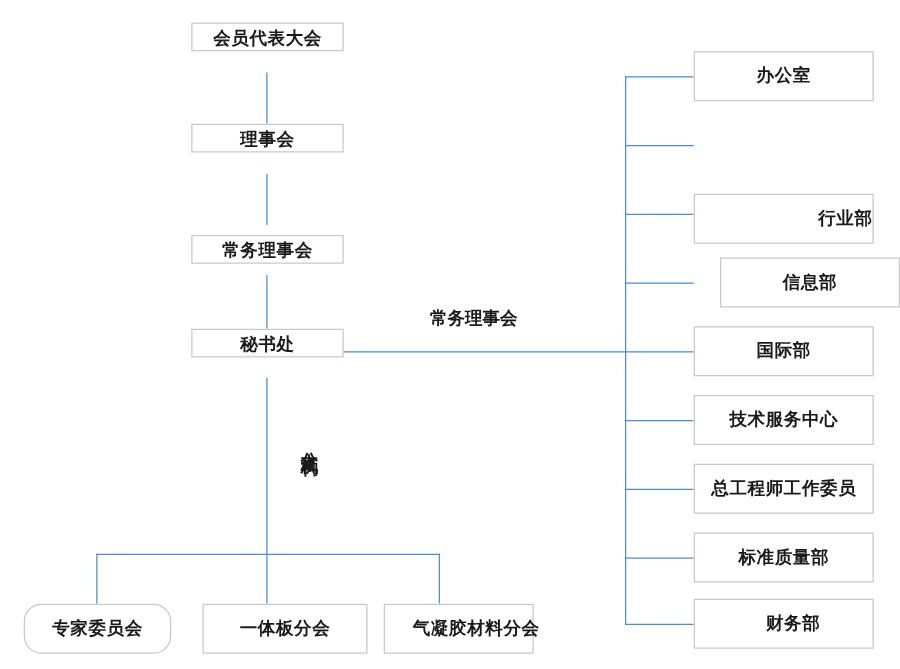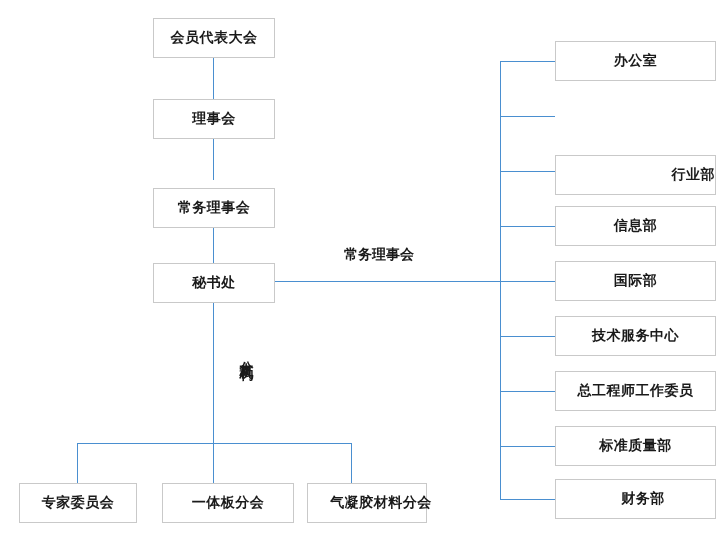--- a/index.html
+++ b/index.html
@@ -25,26 +25,27 @@
     display: flex;
     align-items: center;
     justify-content: center;
     color: #1a1a1a;
     font-weight: bold;
     letter-spacing: 0.5px;
     white-space: nowrap;
   }
   .node.spine {
     width: 122px;
-    height: 40px;
+    height: 23px;
     left: 153px;
     font-size: 14px;
+    align-items: flex-end;
   }
   .node.dept {
-    width: 161px;
+    width: 144px;
     height: 40px;
     left: 555px;
     font-size: 14px;
   }
   .node.branch {
     height: 40px;
     top: 483px;
     font-size: 14px;
   }
   .line {
@@ -122,21 +123,21 @@
 
   <div class="node dept" style="top:41px;">
     <span>办公室</span>
   </div>
 
 
   <div class="node dept" style="top:155px;justify-content:flex-end;">
     <span>行业部</span>
   </div>
 
-  <div class="node dept" style="top:206px;">
+  <div class="node dept" style="top:206px;margin-left:21px;">
     <span>信息部</span>
   </div>
 
   <div class="node dept" style="top:261px;">
     <span>国际部</span>
   </div>
 
   <div class="node dept" style="top:316px;">
     <span>技术服务中心</span>
   </div>
@@ -146,21 +147,21 @@
   </div>
 
   <div class="node dept" style="top:426px;">
     <span>标准质量部</span>
   </div>
 
   <div class="node dept" style="top:479px;padding-left:15px;">
     <span>财务部</span>
   </div>
 
-  <div class="node branch" style="left:19px; width:118px;">
+  <div class="node branch" style="left:19px; width:118px;border-radius:14px;">
     <span>专家委员会</span>
   </div>
 
   <div class="node branch" style="left:162px; width:132px;">
     <span>一体板分会</span>
   </div>
 
   <div class="node branch" style="left:307px; width:120px;padding-left:28px;">
     <span>气凝胶材料分会</span>
   </div>

